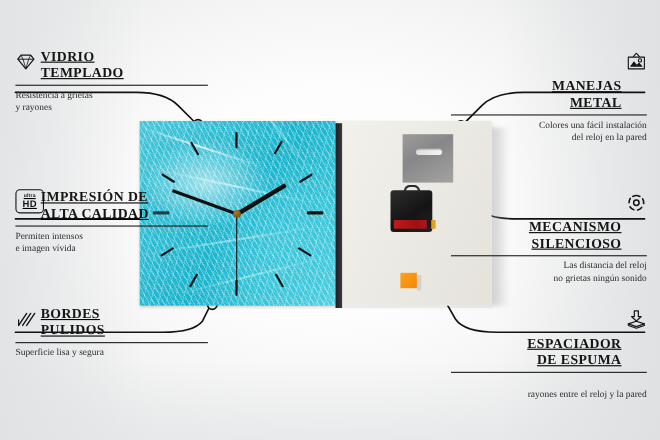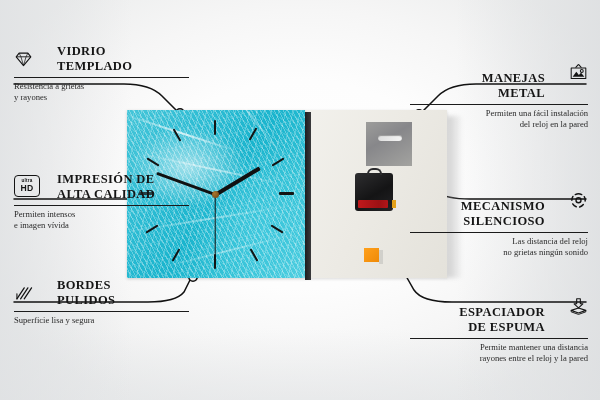--- a/index.html
+++ b/index.html
@@ -98,21 +98,21 @@
     position:absolute; left:59px; top:138px; width:15px; height:14px;
     background:linear-gradient(135deg,#ffa01c,#ef8a07);
   }
   .foam:after{
     content:""; position:absolute; right:-4px; top:2px; width:4px; height:14px;
     background:rgba(190,190,185,.55);
   }
 
   
   .feature { position:absolute; }
-  .f-head { display:flex; align-items:center; gap:24px; }
+  .f-head { display:flex; gap:4px;text-decoration:underline; }
   .f-title {
     font-family:"Liberation Serif", serif;
     font-size:12.5px; font-weight:bold; color:#151515;
     letter-spacing:.4px; line-height:1.18; text-transform:uppercase;
   }
   .f-rule { height:1px; background:#1b1b1b; margin-top:3px; }
   .f-desc {
     font-family:"Liberation Serif", serif;
     font-size:8.6px; color:#2a2a2a; line-height:1.35; margin-top:3px;
   }
@@ -286,21 +286,21 @@
           <path d="M13 1.5 L9 6 M13 1.5 L17 6"></path>
           <rect x="3" y="6.5" width="20" height="14.5"></rect>
           <path d="M5 18.5 L10 11.5 L13.5 16 L16.5 13 L21 18.5 Z" fill="#141414" stroke="none"></path>
           <circle cx="17.5" cy="10.5" r="2"></circle>
         </g>
           </svg>
       </span>
     </div>
     <div class="f-rule"></div>
     <div class="f-desc">
-      <span>Permiten una fácil instalación</span><br>
+      <span>Colores una fácil instalación</span><br>
       <span>del reloj en la pared</span>
     </div>
   </div>
 
   <div class="feature right f-mr">
     <div class="f-head">
       <div>
         <div class="f-title"><span>MECANISMO</span><br><span>SILENCIOSO</span></div>
       </div>
       <span class="icon">
@@ -333,18 +333,18 @@
             <g fill="none" stroke="#141414" stroke-width="1.5" stroke-linejoin="round">
           <path d="M10.5 2 H15.5 V9 H19 L13 14.5 L7 9 H10.5 Z"></path>
           <path d="M13 14.8 L23 18 L13 21.5 L3 18 Z"></path>
           <path d="M3 18 V20 L13 23.5 L23 20 V18" stroke-width="1.3"></path>
         </g>
           </svg>
       </span>
     </div>
     <div class="f-rule"></div>
     <div class="f-desc">
-      <span>Permite mantener una distancia</span><br>
+      <br>
       <span>rayones entre el reloj y la pared</span>
     </div>
   </div>
 
 </div>
 
 </body></html>

